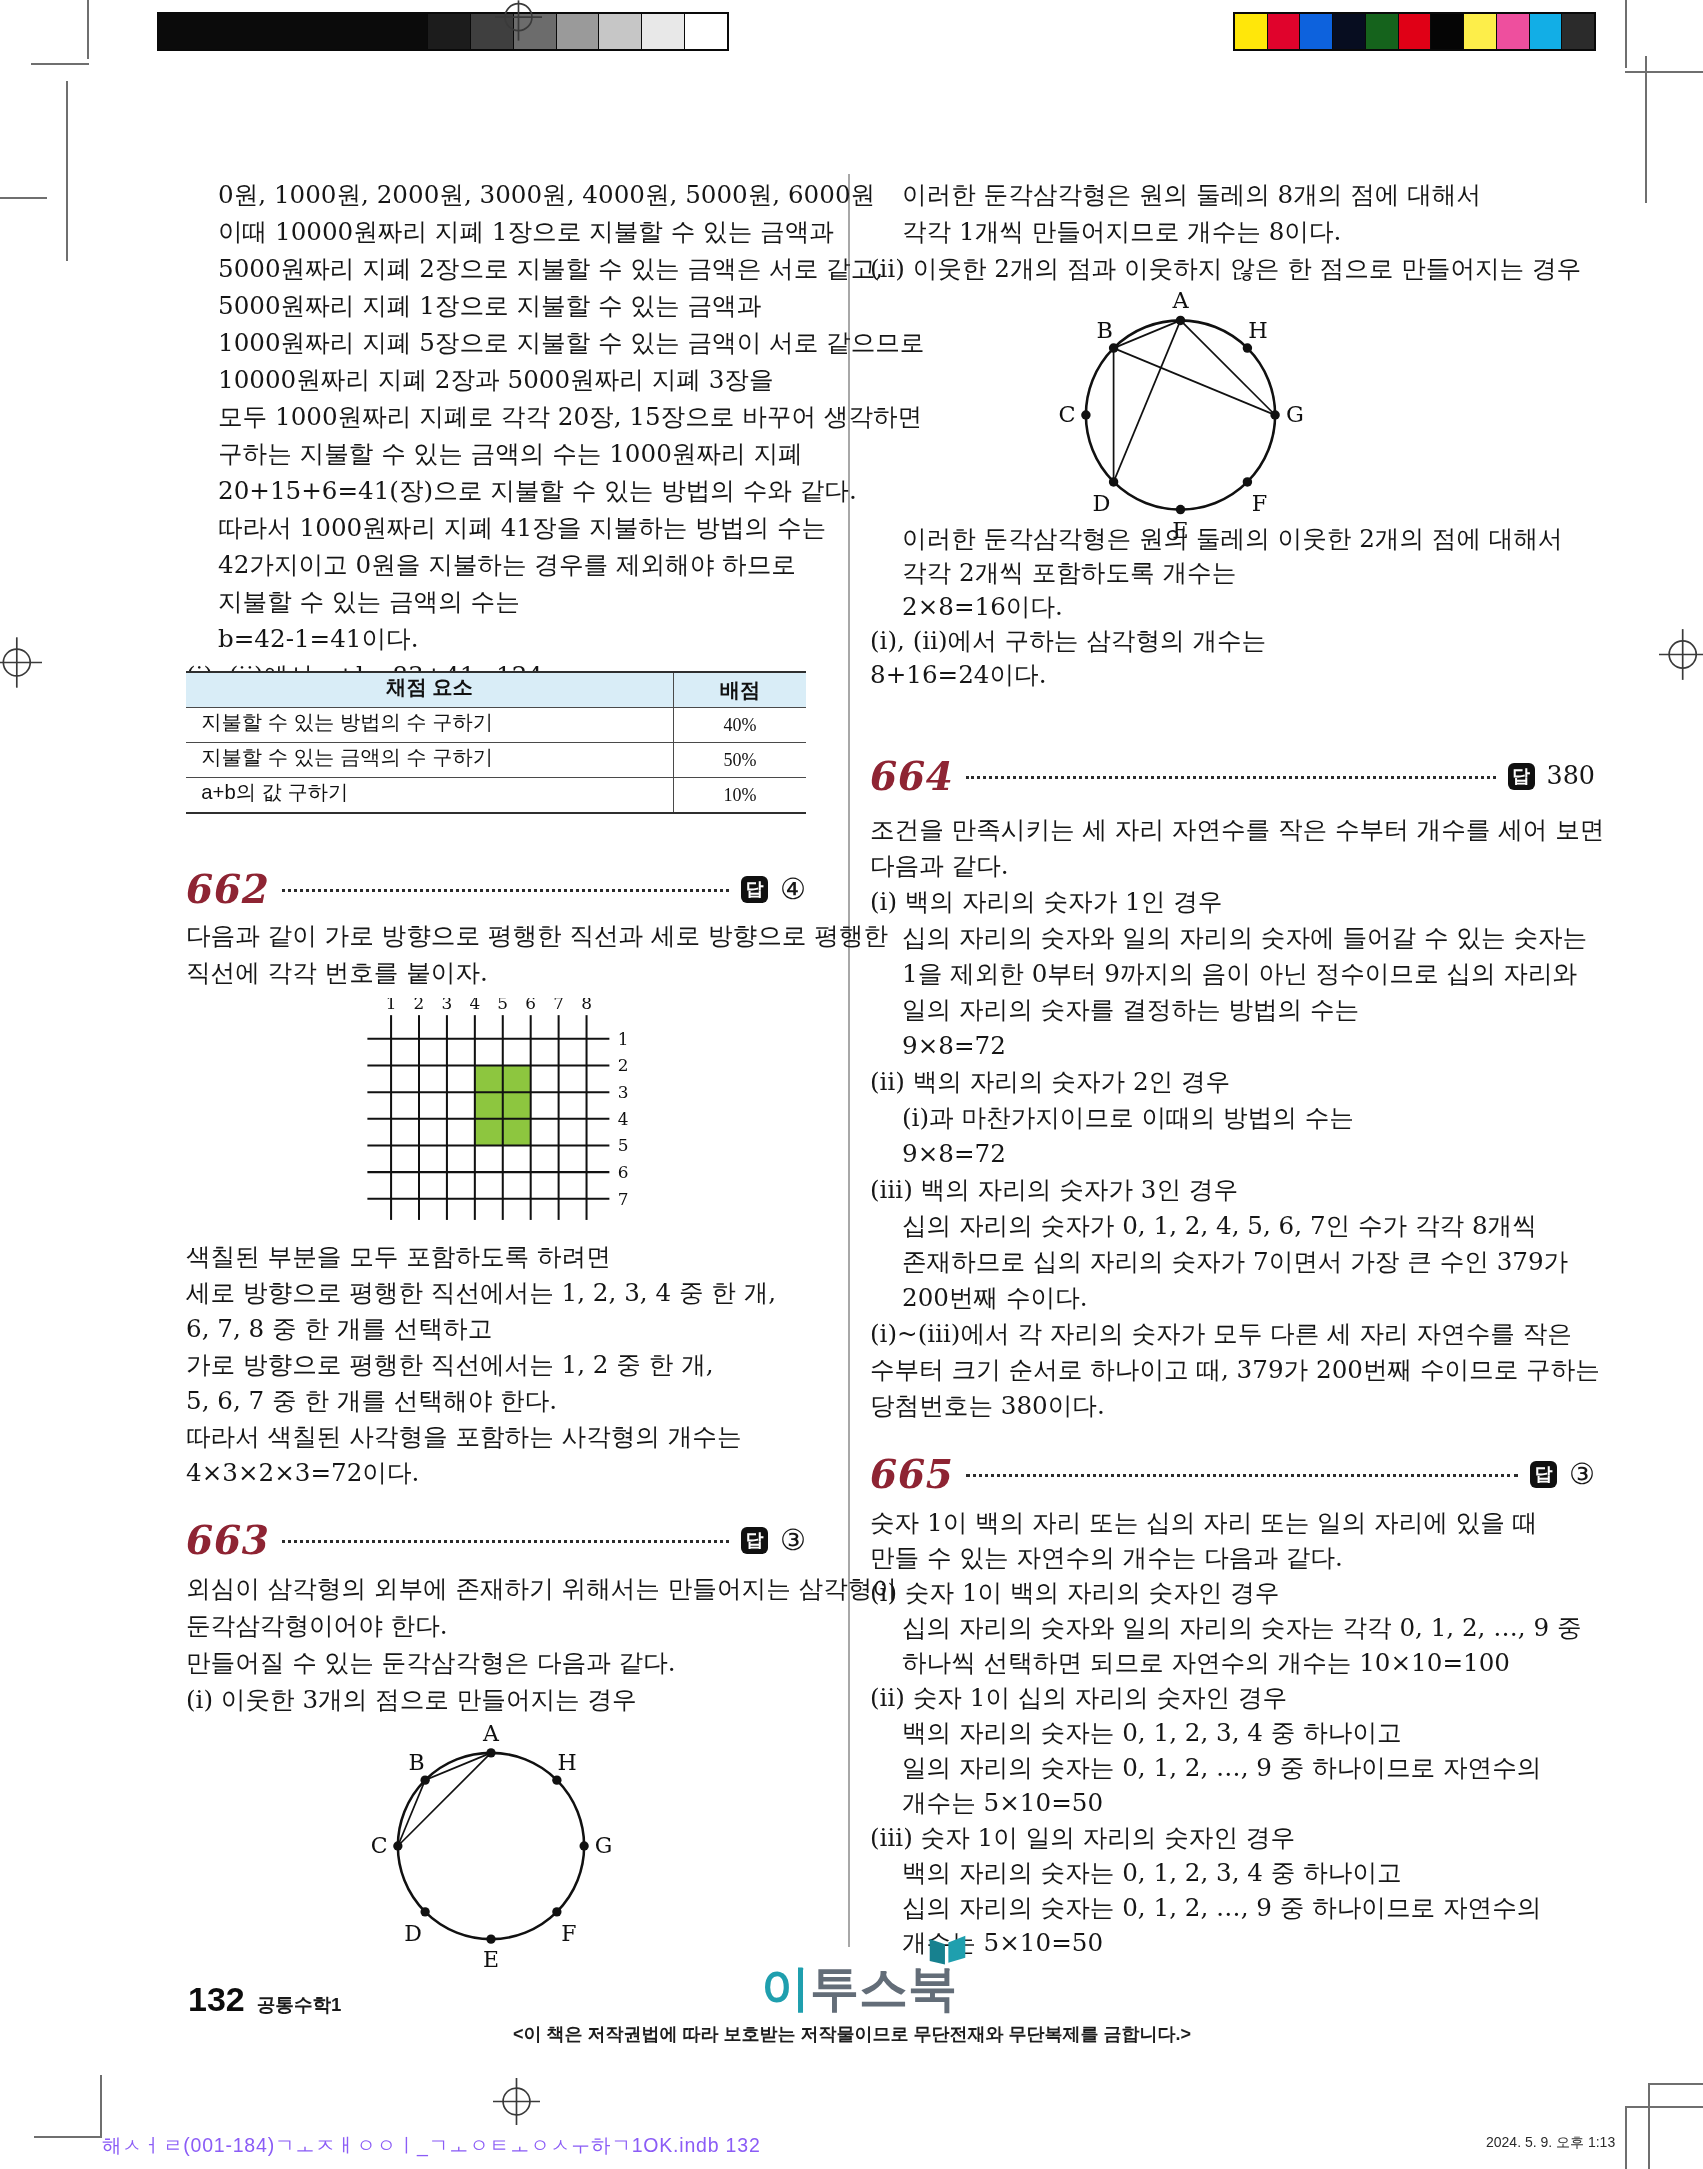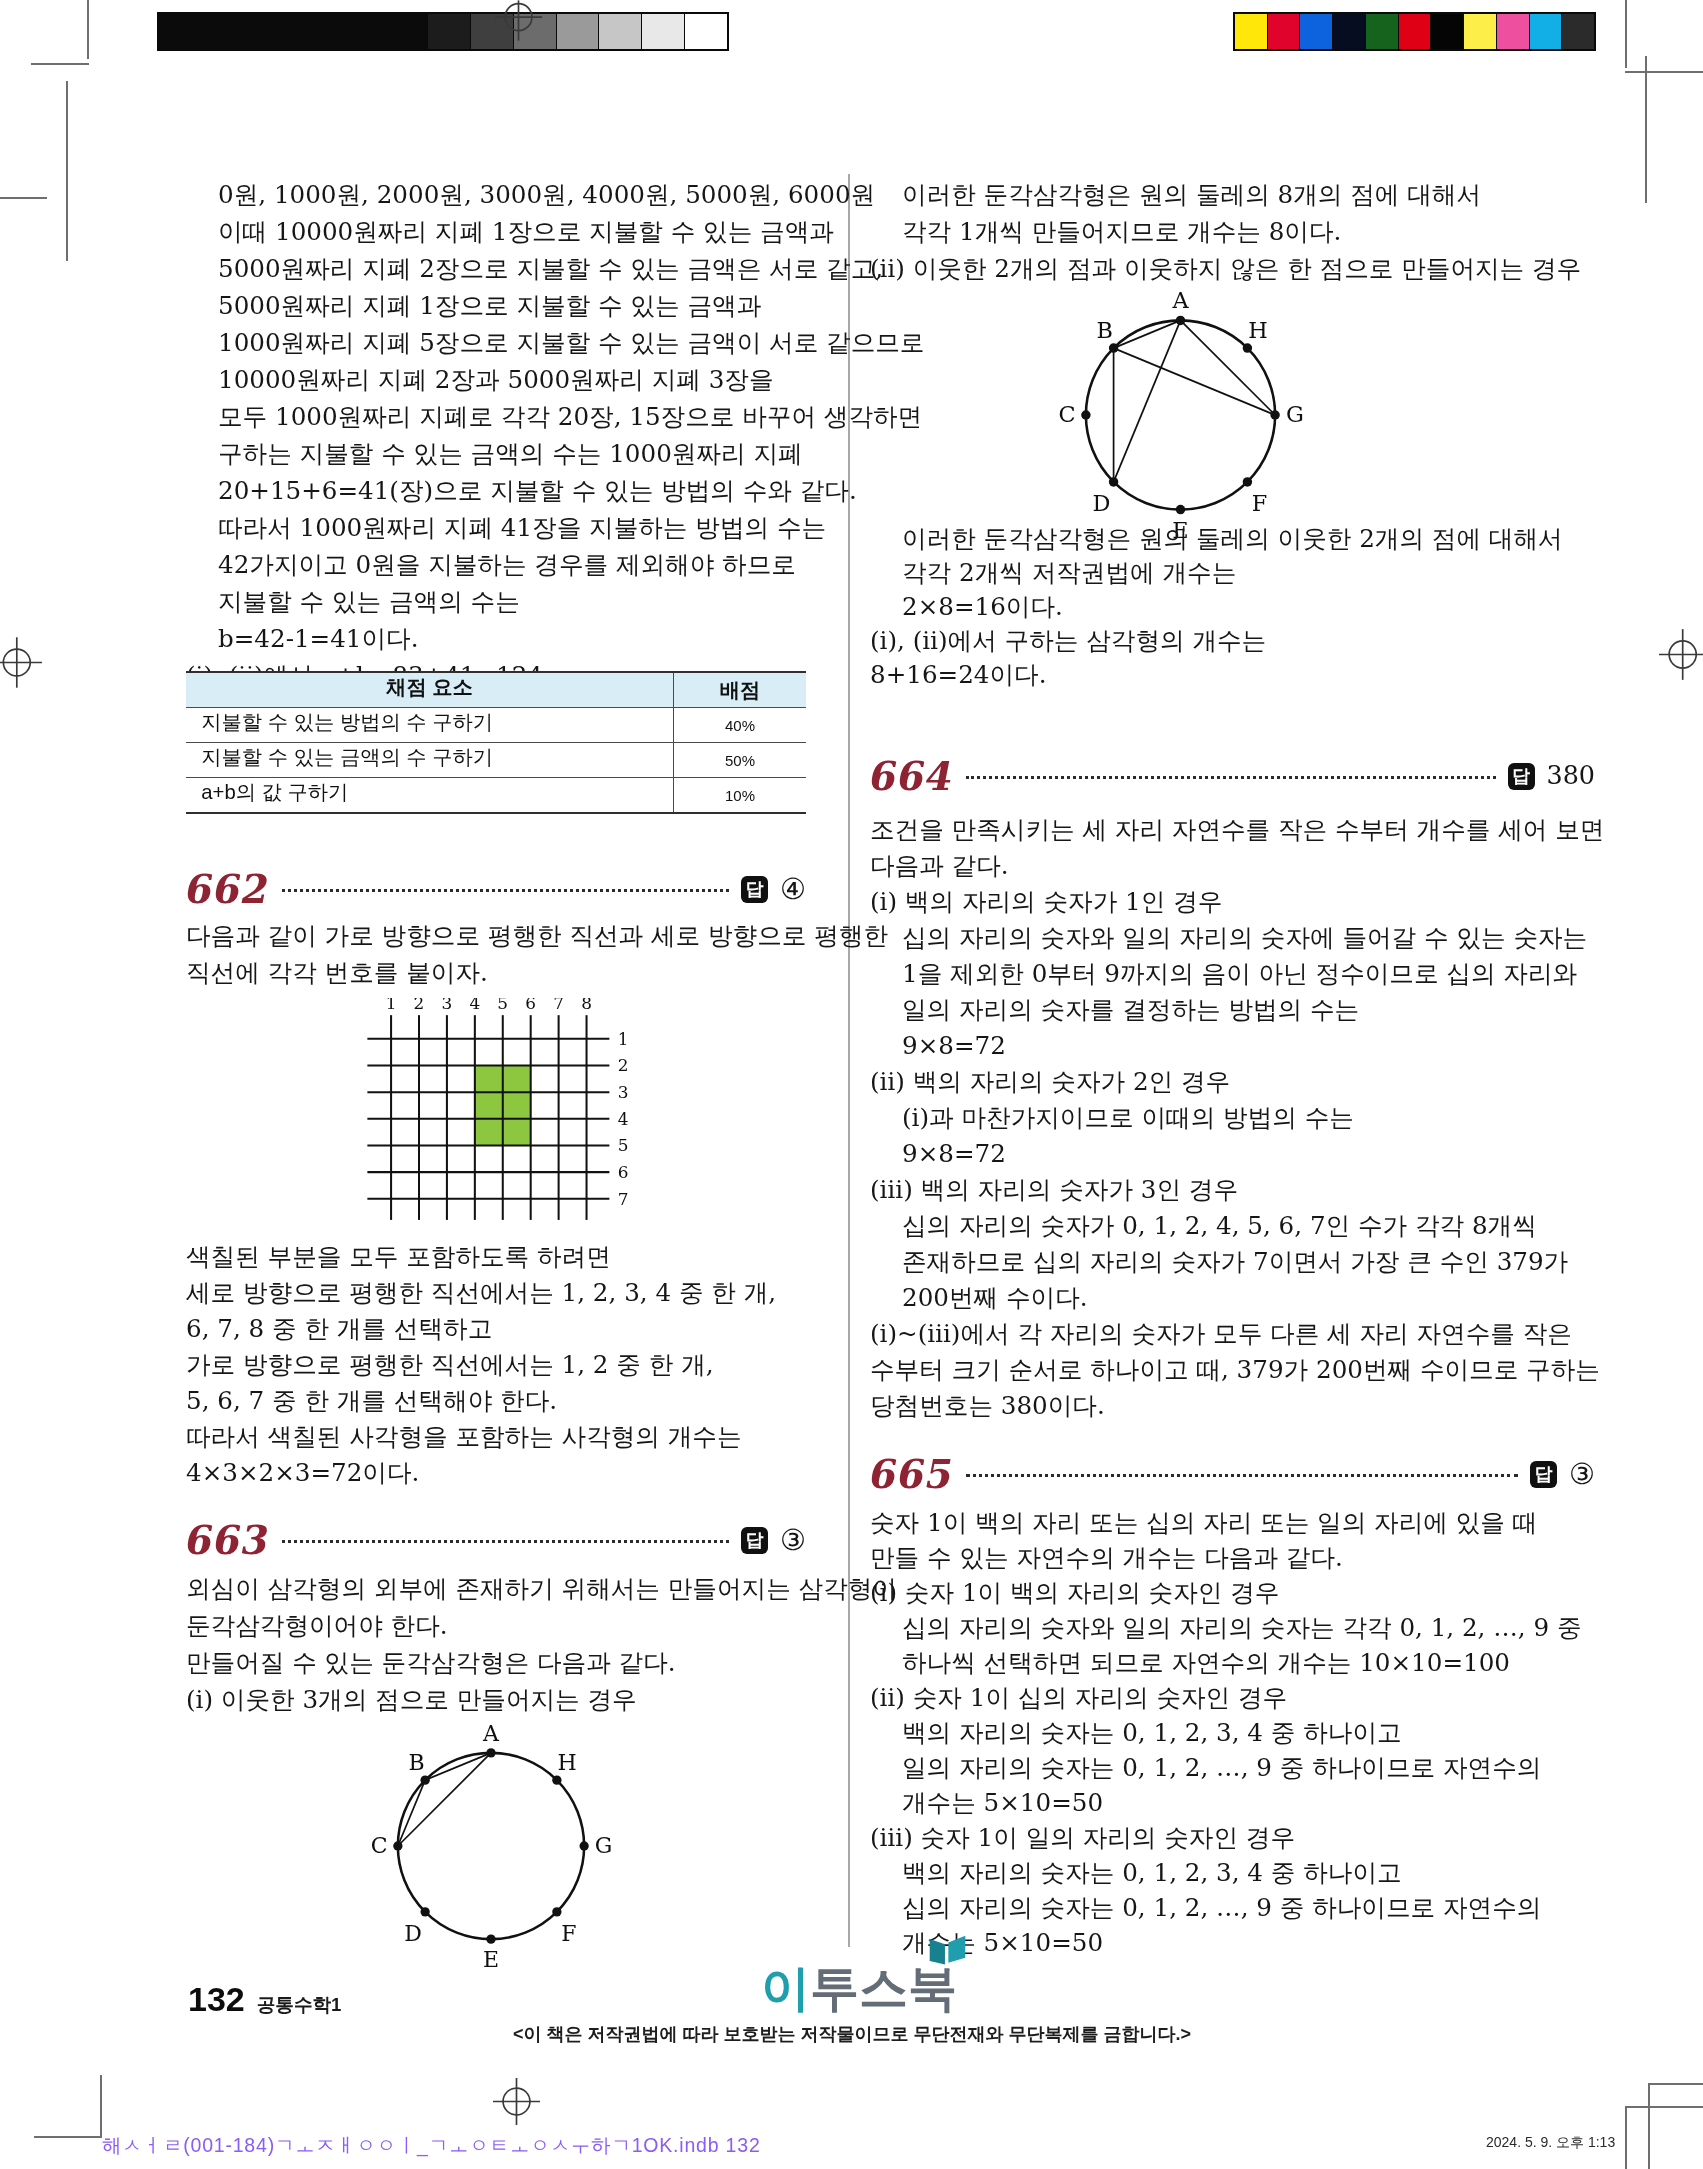--- a/index.html
+++ b/index.html
@@ -26,21 +26,21 @@
           border-top:2.5px solid #2f2f2f;border-bottom:2.5px solid #2f2f2f;
           font-family:"Liberation Sans",sans-serif;font-size:20.3px;color:#111;}
   .trow{display:flex;height:34px;align-items:flex-start;}
   .trow + .trow{border-top:1.7px solid #4a4a4a;}
   .thead{background:#d9edf7;font-weight:700;}
   .tc1{flex:1;display:flex;align-items:center;}
   .thead .tc1{justify-content:center;}
   .tbody .tc1{padding-left:15.3px;}
   .tc2{width:132px;flex:0 0 auto;display:flex;align-items:center;justify-content:center;
        border-left:1.7px solid #4a4a4a;align-self:stretch;}
-  .pct{font-family:Liberation Sans, sans-serif;font-size:15px;}
+  .pct{font-family:Liberation Serif, serif;font-size:18px;}
   
   .gbar{position:absolute;left:157px;top:12px;width:572px;height:39px;display:flex;
         border:2.5px solid #0a0a0a;box-sizing:border-box;}
   .gbar .sw{border-left:1.7px solid #0a0a0a;}
   .gbar .sw:first-child{border-left:none;}
   .cbar{position:absolute;left:1233px;top:12px;width:363px;height:39px;display:flex;
         border:2.5px solid #0a0a0a;box-sizing:border-box;}
   .cbar .sw{border-left:1.7px solid #0a0a0a;flex:1;}
   .cbar .sw:first-child{border-left:none;}
   .divider{position:absolute;left:848px;top:174px;width:1.7px;height:1773px;background:#a8a8a8;}
@@ -297,21 +297,21 @@
       <text x="58" y="262">D</text>
       <text x="150" y="293">E</text>
       <text x="242" y="262">F</text>
       <text x="283" y="158">G</text>
       <text x="240" y="60">H</text>
     </g>
   </svg>
 
   <div class="blk lh40" style="left:870px;top:522px;width:737px">
     <div class="line ind1">이러한 둔각삼각형은 원의 둘레의 이웃한 2개의 점에 대해서</div>
-    <div class="line ind1">각각 2개씩 저작권법에 개수는</div>
+    <div class="line ind1">각각 2개씩 포함하도록 개수는</div>
     <div class="line ind1">2×8=16이다.</div>
     <div class="line">(ⅰ), (ⅱ)에서 구하는 삼각형의 개수는</div>
     <div class="line">8+16=24이다.</div>
   </div>
 
   <div class="phead" style="left:870px;top:753px;width:725px">
     <span class="pnum">664</span>
     <span class="leader"></span>
     <span class="abadge">답</span>
     <span class="aval-plain">380</span>

